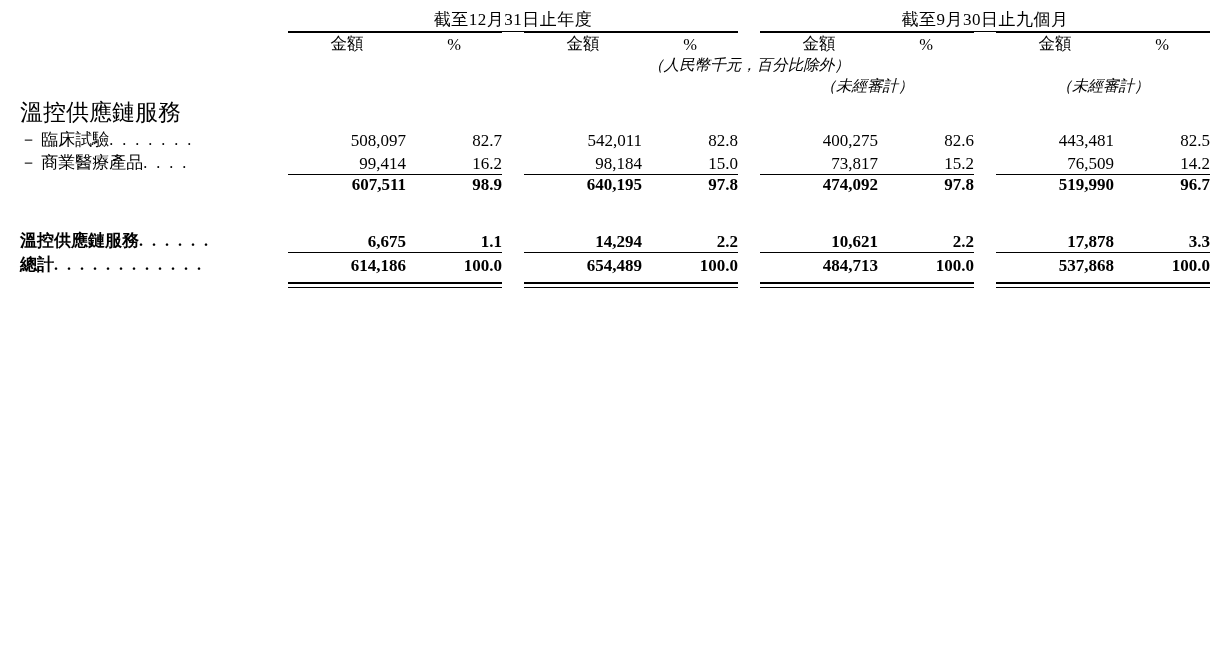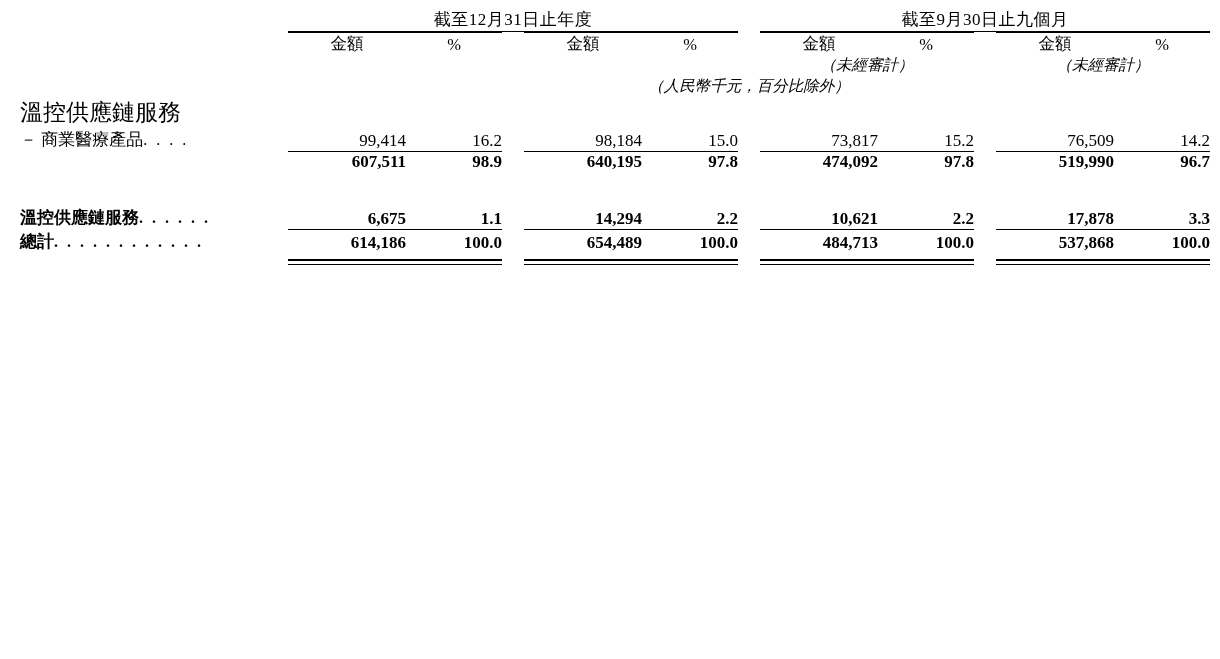--- a/index.html
+++ b/index.html
@@ -192,40 +192,54 @@
         <td></td>
         <td class="sub-head">金額</td>
         <td class="sub-head">%</td>
         <td></td>
         <td class="sub-head">金額</td>
         <td class="sub-head">%</td>
       </tr>
 
       <tr>
         <td></td>
+        <td class="currency-note" colspan="11">（人民幣千元，百分比除外）</td>
+      </tr>
+
+      <tr>
+        <td></td>
         <td></td>
         <td></td>
         <td></td>
         <td></td>
         <td></td>
         <td></td>
         <td class="unaudited" colspan="2">（未經審計）</td>
         <td></td>
         <td class="unaudited" colspan="2">（未經審計）</td>
       </tr>
 
       <tr>
-        <td></td>
-        <td class="currency-note" colspan="11">（人民幣千元，百分比除外）</td>
-      </tr>
-
-      <tr>
         <td class="section-title" colspan="12">溫控供應鏈服務</td>
       </tr>
 
+      <tr>
+        <td class="row-label"><span>－ 臨床試驗</span><span class="leader">. . . . . . .</span></td>
+        <td class="num">508,097</td>
+        <td class="num">82.7</td>
+        <td></td>
+        <td class="num">542,011</td>
+        <td class="num">82.8</td>
+        <td></td>
+        <td class="num">400,275</td>
+        <td class="num">82.6</td>
+        <td></td>
+        <td class="num">443,481</td>
+        <td class="num">82.5</td>
+      </tr>
 
       <tr>
         <td class="row-label"><span>－ 商業醫療產品</span><span class="leader">. . . .</span></td>
         <td class="num">99,414</td>
         <td class="num">16.2</td>
         <td></td>
         <td class="num">98,184</td>
         <td class="num">15.0</td>
         <td></td>
         <td class="num">73,817</td>

